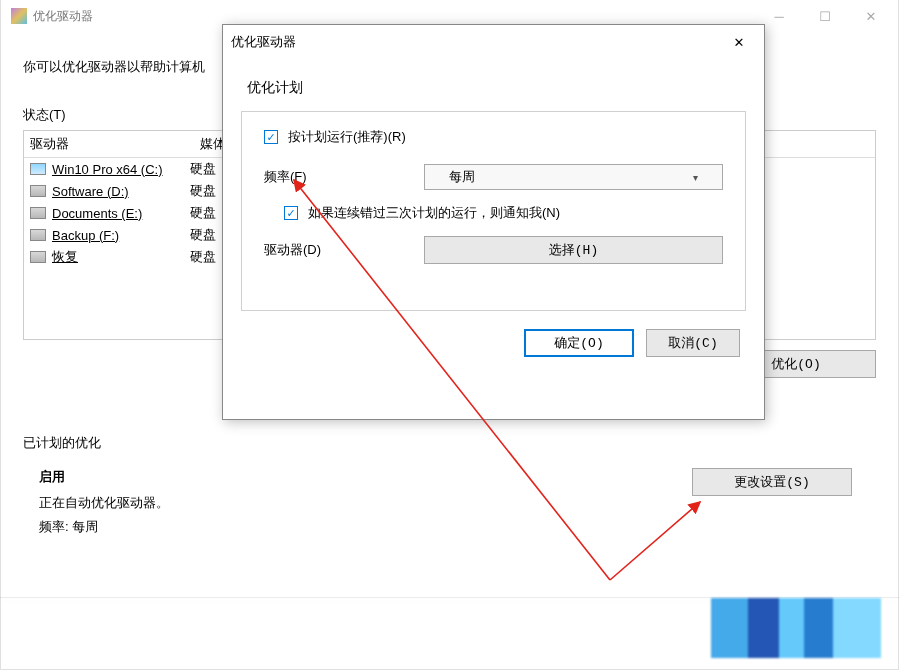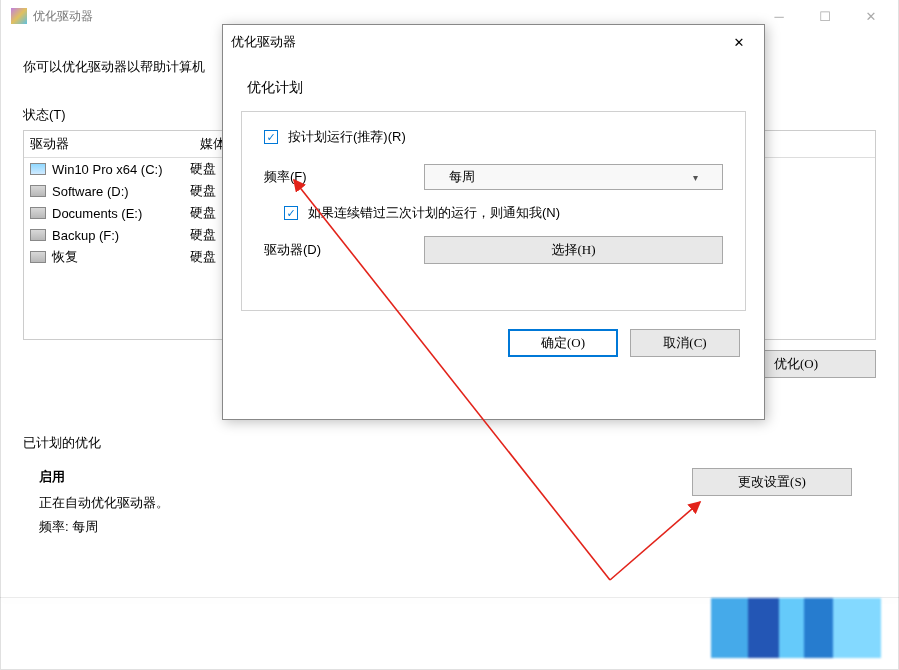--- a/index.html
+++ b/index.html
@@ -61,28 +61,28 @@
 }
 .drive-row .drive-icon {
   width:16px; height:12px;
   margin-right:6px;
   background: linear-gradient(#d8d8d8,#b8b8b8);
   border:1px solid #888;
 }
 .drive-row .drive-icon.sys {
   background: linear-gradient(#8fd8ff,#d0eaff);
 }
-.drive-row .col-drive { width:160px; display:flex; align-items:center; }
+.drive-row .col-drive { width:160px; display:flex; align-items:center;text-decoration:underline; }
 .drive-row .col-media { flex:1; }
 .btn {
   border:1px solid #a8a8a8;
   background:#e8e8e8;
   height:28px;
   padding:8px 20px;
-  font-family: Liberation Serif, serif;
+  font-family: Liberation Mono, monospace;
   font-size:13px;
   display:inline-flex;
   align-items:center;
   justify-content:center;
   cursor:pointer;
 }
 .btn.wide { width:160px;margin-left:16px; }
 .optimize-btn-row { display:flex; justify-content:flex-end; margin-top:10px; }
 .scheduled-section { margin-top:56px; }
 .scheduled-section .sec-label { margin-bottom:16px; }
@@ -260,21 +260,21 @@
         <div class="chk">✓</div>
         <span>如果连续错过三次计划的运行，则通知我(N)</span>
       </div>
       <div class="form-row">
         <div class="lbl">驱动器(D)</div>
         <button class="btn" style="flex:1">选择(H)</button>
       </div>
     </div>
     <div class="dlg-buttons">
       <button class="btn primary" style="width:110px">确定(O)</button>
-      <button class="btn" style="width:110px">取消(C)</button>
+      <button class="btn" style="width:94px">取消(C)</button>
     </div>
   </div>
 </div>
 
 <svg class="annot">
   <defs>
     <marker id="arrowhead" markerWidth="8" markerHeight="8" refX="7" refY="4" orient="auto">
       <polygon points="0 0, 8 4, 0 8" fill="#e2231a"></polygon>
     </marker>
   </defs>

